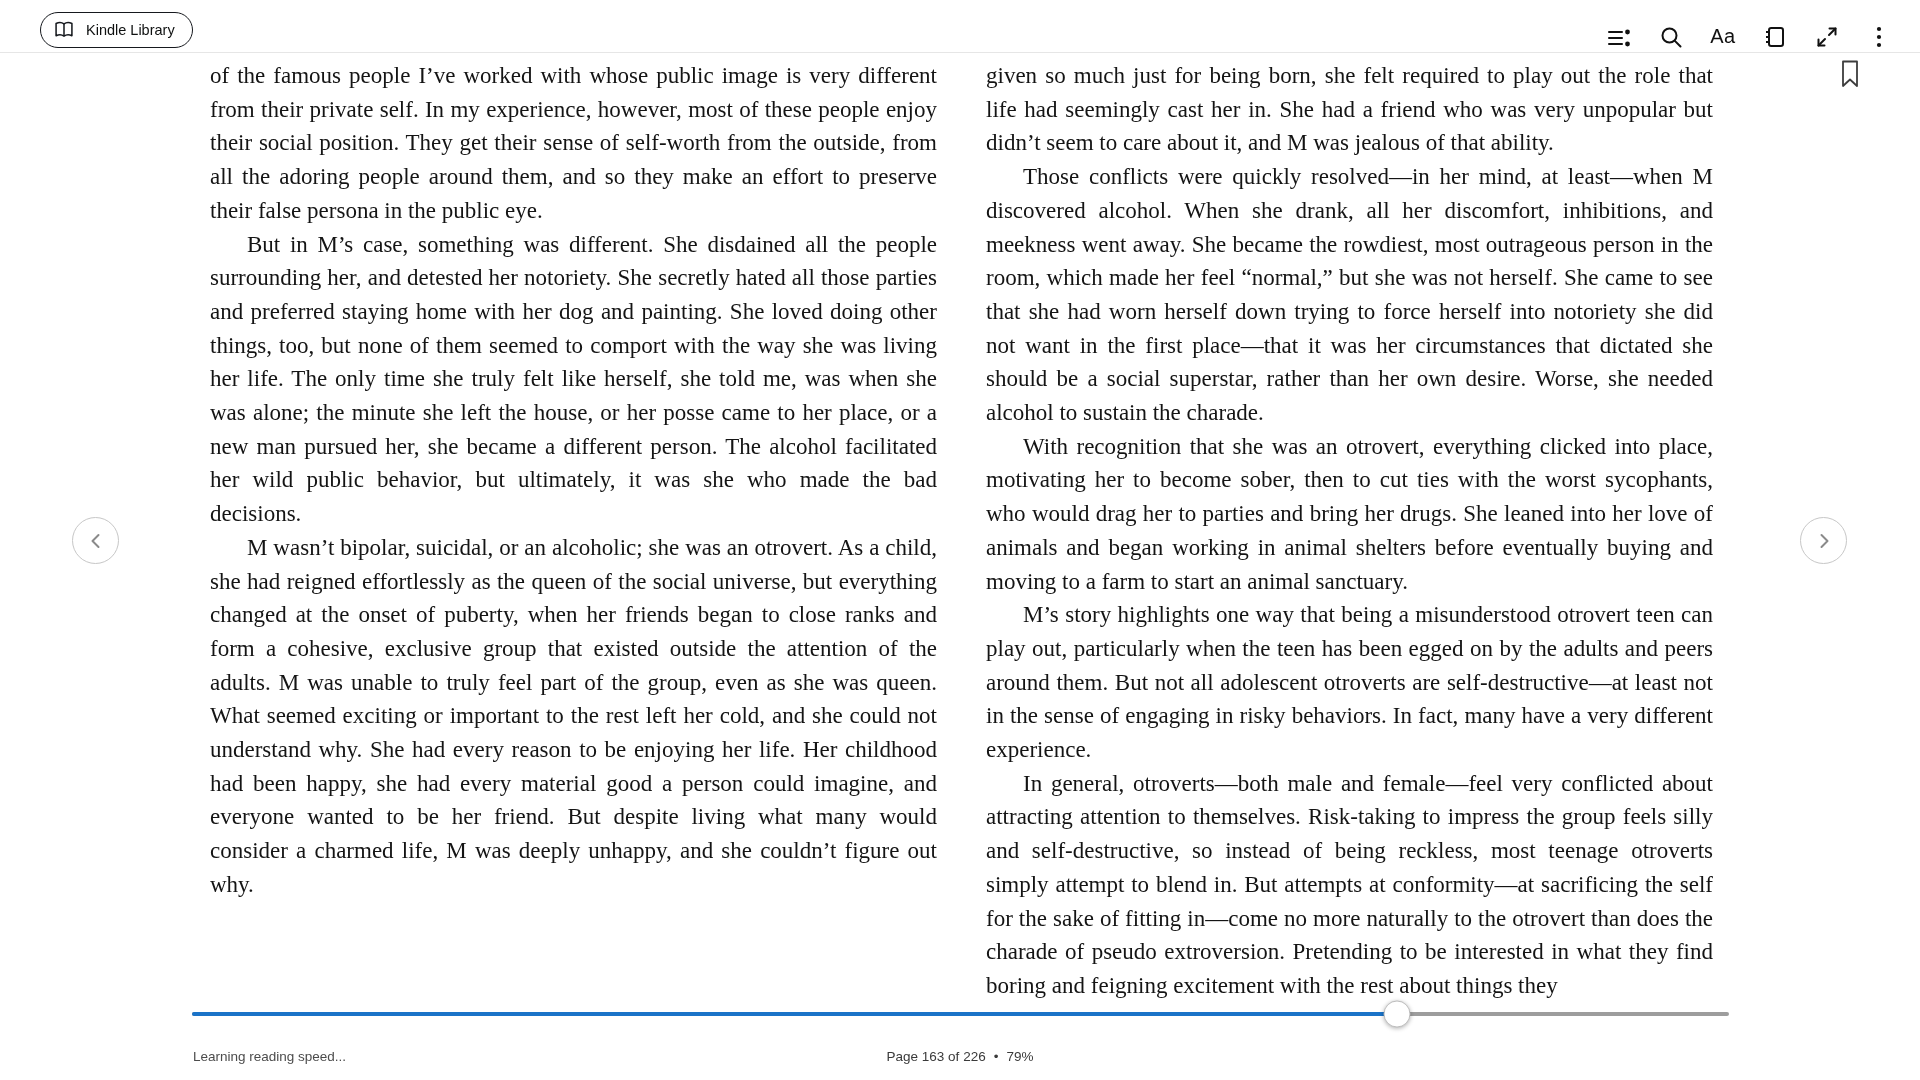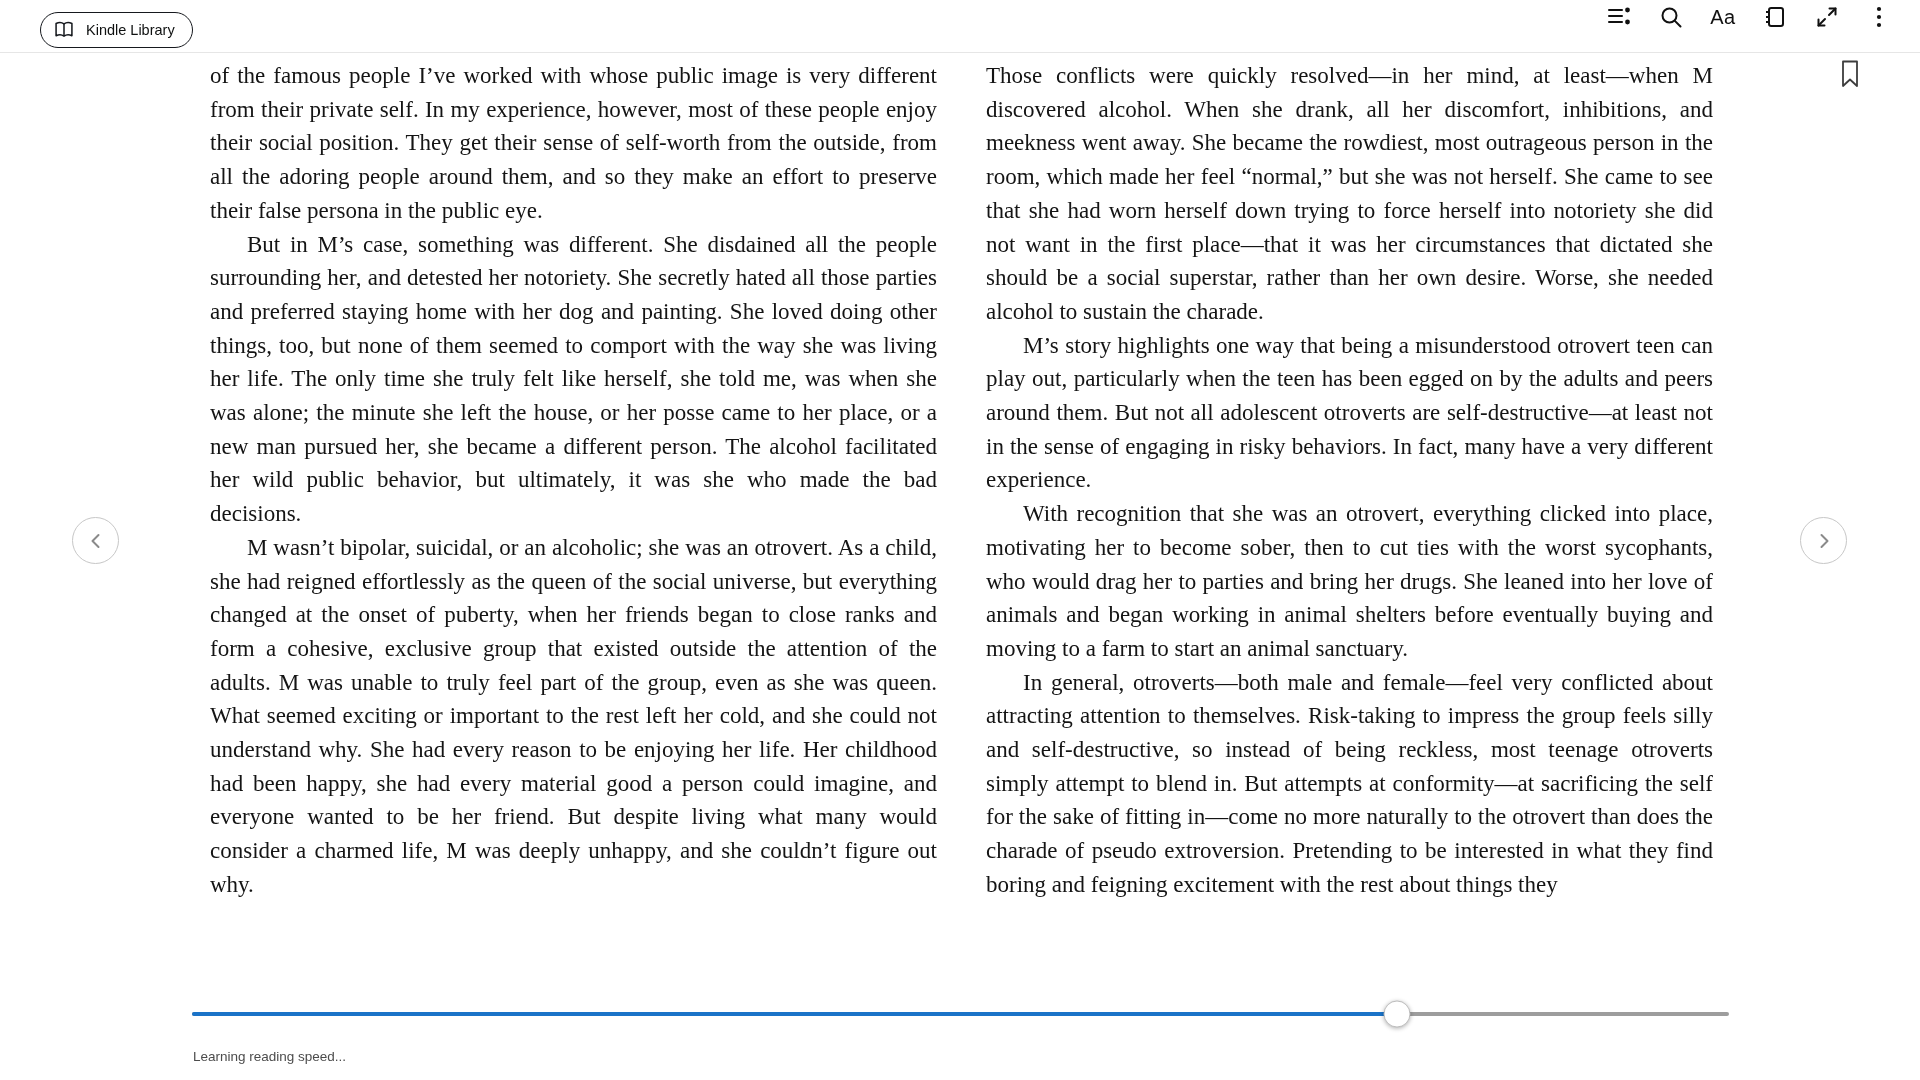--- a/index.html
+++ b/index.html
@@ -13,21 +13,21 @@
   .lib-btn { position:absolute; left:40px; top:12px; height:36px; padding:0 17px 0 13px;
              border:1px solid #16191e; border-radius:18px; background:#fff;
              display:flex; align-items:center; gap:12px; font-size:14.5px; color:#0f1111;
              font-family:"Liberation Sans", sans-serif; cursor:pointer; }
   .title { position:absolute; left:260px; right:300px; top:0; height:53px;
            display:flex; align-items:center; justify-content:center;
            font-size:15.5px; color:#121212; letter-spacing:.25px; white-space:nowrap; }
   .actions { position:absolute; right:20px; top:0; height:53px; display:flex;
              align-items:center; gap:10px; }
   .icon-btn { width:42px; height:42px; background:none; border:none; display:flex;
-              align-items:flex-start; justify-content:center; cursor:pointer; color:#111; }
+              align-items:flex-end; justify-content:center; cursor:pointer; color:#111; }
   .aa-label { font-size:20px; color:#111; letter-spacing:.5px; }
 
   
   .bookmark { position:absolute; top:60px; right:61px; z-index:4; cursor:pointer; }
 
   
   .nav-btn { position:absolute; top:517px; width:47px; height:47px; border-radius:50%;
              border:1px solid #c7c7c7; background:#fff; display:flex; align-items:center;
              justify-content:center; cursor:pointer; }
   .nav-left { left:72px; } .nav-right { right:73px; }
@@ -148,27 +148,31 @@
     </span>
   </button>
 
   <section class="col col-left">
       <p>of the famous people I’ve worked with whose public image is very different from their private self. In my experience, however, most of these people enjoy their social position. They get their sense of self-worth from the outside, from all the adoring people around them, and so they make an effort to preserve their false persona in the public eye.</p>
       <p>But in M’s case, something was different. She disdained all the people surrounding her, and detested her notoriety. She secretly hated all those parties and preferred staying home with her dog and painting. She loved doing other things, too, but none of them seemed to comport with the way she was living her life. The only time she truly felt like herself, she told me, was when she was alone; the minute she left the house, or her posse came to her place, or a new man pursued her, she became a different person. The alcohol facilitated her wild public behavior, but ultimately, it was she who made the bad decisions.</p>
       <p>M wasn’t bipolar, suicidal, or an alcoholic; she was an otrovert. As a child, she had reigned effortlessly as the queen of the social universe, but everything changed at the onset of puberty, when her friends began to close ranks and form a cohesive, exclusive group that existed outside the attention of the adults. M was unable to truly feel part of the group, even as she was queen. What seemed exciting or important to the rest left her cold, and she could not understand why. She had every reason to be enjoying her life. Her childhood had been happy, she had every material good a person could imagine, and everyone wanted to be her friend. But despite living what many would consider a charmed life, M was deeply unhappy, and she couldn’t figure out why.</p>
     </section>
 
   <section class="col col-right">
+      <p>given so much just for being born, she felt required to play out the role that life had seemingly cast her in. She had a friend who was very unpopular but didn’t seem to care about it, and M was jealous of that ability.</p>
       <p>Those conflicts were quickly resolved—in her mind, at least—when M discovered alcohol. When she drank, all her discomfort, inhibitions, and meekness went away. She became the rowdiest, most outrageous person in the room, which made her feel “normal,” but she was not herself. She came to see that she had worn herself down trying to force herself into notoriety she did not want in the first place—that it was her circumstances that dictated she should be a social superstar, rather than her own desire. Worse, she needed alcohol to sustain the charade.</p>
+      <p>With recognition that she was an otrovert, everything clicked into place, motivating her to become sober, then to cut ties with the worst sycophants, who would drag her to parties and bring her drugs. She leaned into her love of animals and began working in animal shelters before eventually buying and moving to a farm to start an animal sanctuary.</p>
       <p>M’s story highlights one way that being a misunderstood otrovert teen can play out, particularly when the teen has been egged on by the adults and peers around them. But not all adolescent otroverts are self-destructive—at least not in the sense of engaging in risky behaviors. In fact, many have a very different experience.</p>
-      <p>With recognition that she was an otrovert, everything clicked into place, motivating her to become sober, then to cut ties with the worst sycophants, who would drag her to parties and bring her drugs. She leaned into her love of animals and began working in animal shelters before eventually buying and moving to a farm to start an animal sanctuary.</p>
       <p>In general, otroverts—both male and female—feel very conflicted about attracting attention to themselves. Risk-taking to impress the group feels silly and self-destructive, so instead of being reckless, most teenage otroverts simply attempt to blend in. But attempts at conformity—at sacrificing the self for the sake of fitting in—come no more naturally to the otrovert than does the charade of pseudo extroversion. Pretending to be interested in what they find boring and feigning excitement with the rest about things they</p>
     </section>
 
   <div class="progress">
     <div class="track" style="background: rgb(157, 157, 157);"></div>
     <div class="fill" style="width: 78.4%; background: rgb(26, 115, 200);"></div>
     <div class="handle" style="left: 78.4%;"></div>
   </div>
 
   <div class="speed-label">Learning reading speed...</div>
+  <div class="page-info">
+    <span>Page 163 of 226</span><span class="dot">•</span><span>79%</span>
+  </div>
 
 </div>
 
 </body></html>

